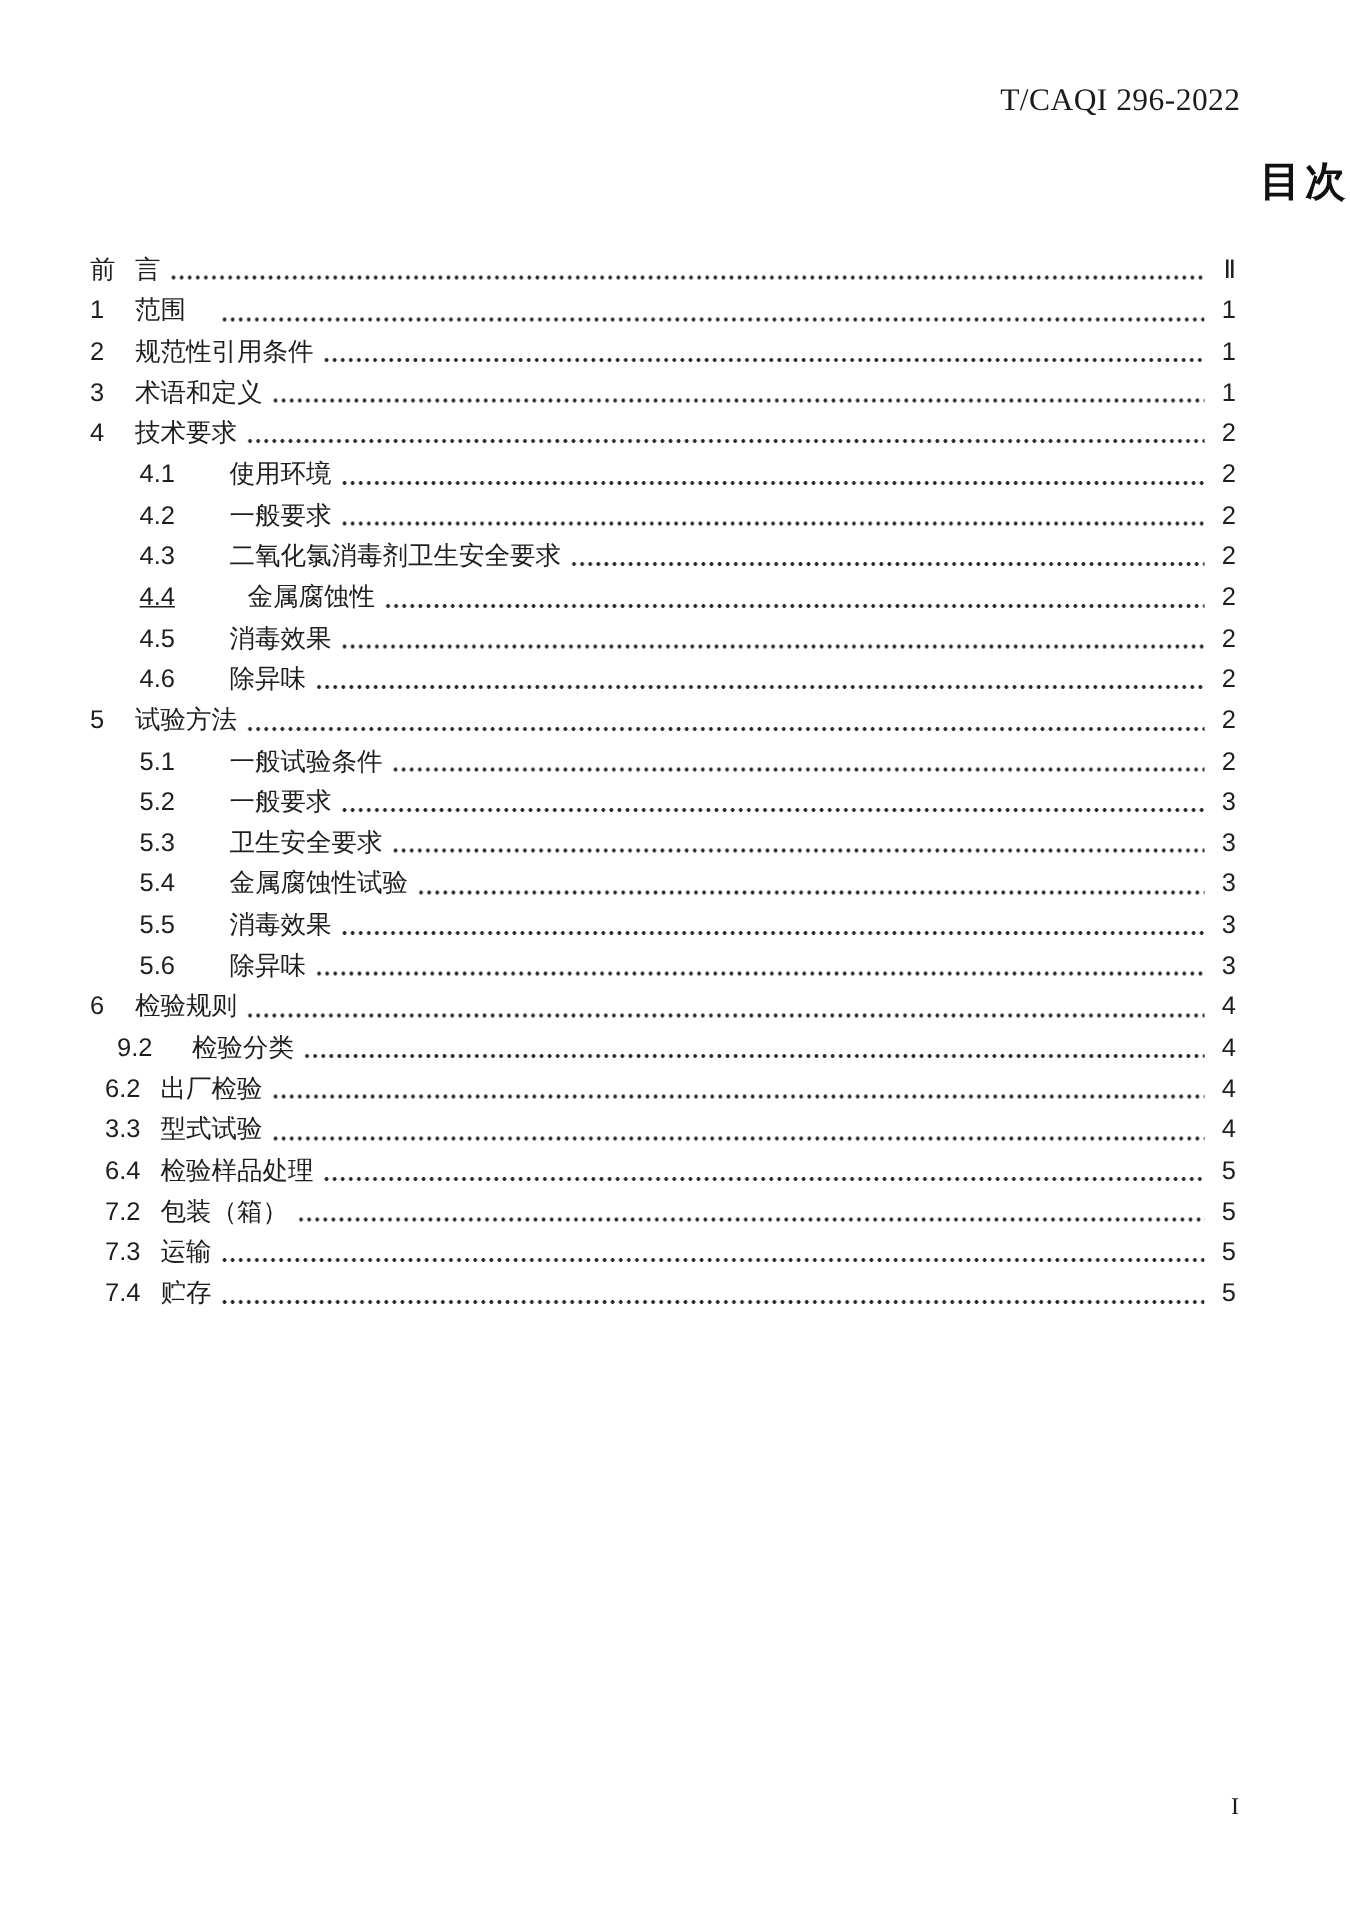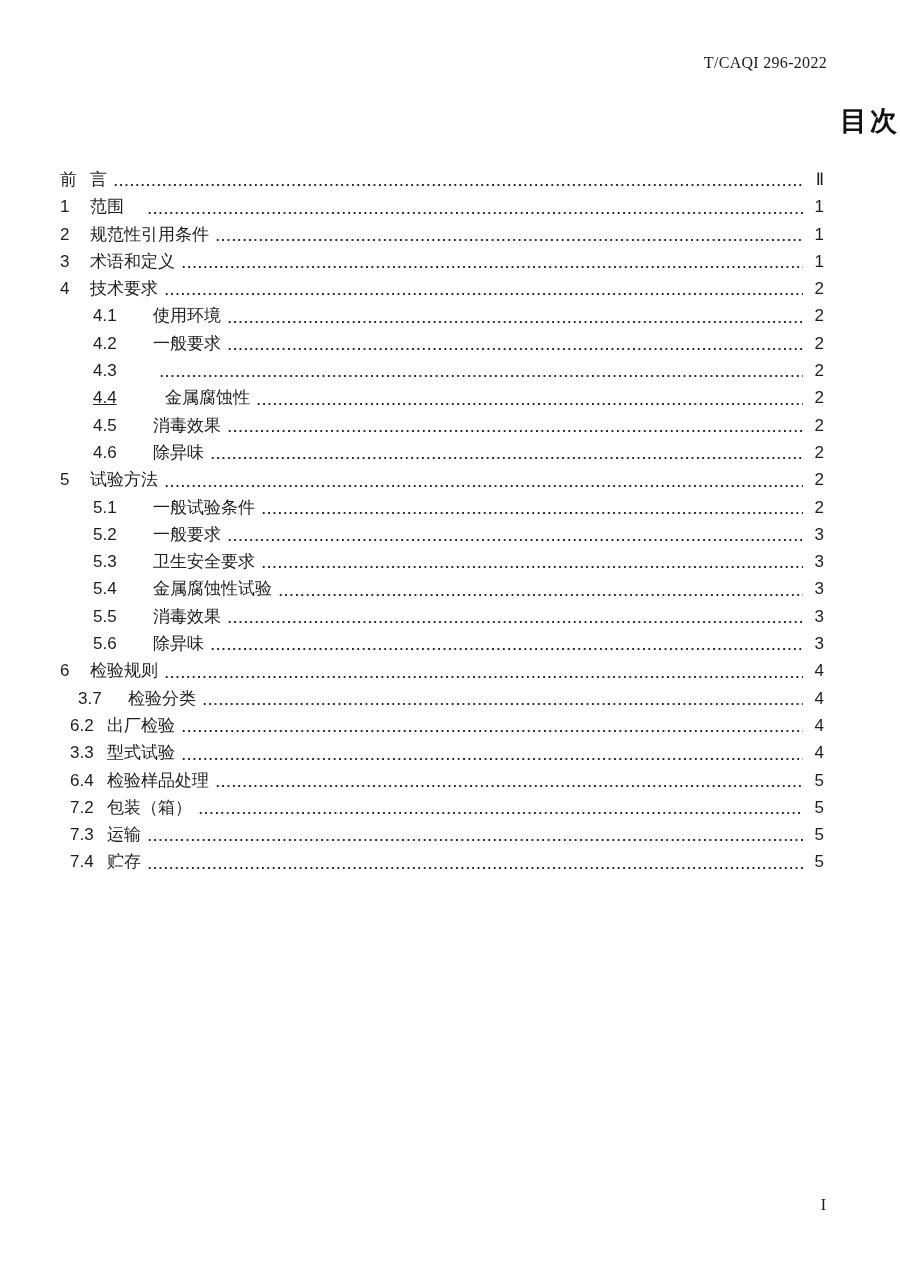--- a/index.html
+++ b/index.html
@@ -10,21 +10,21 @@
     background: #ffffff;
     color: #1e1e1e;
     font-family: "Liberation Sans", sans-serif;
     overflow: hidden;
   }
   .header {
     position: absolute;
     top: 54px;
     right: 73px;
     font-family: "Liberation Serif", serif;
-    font-size: 16px;
+    font-size: 21px;
     color: #1b1b1b;
     letter-spacing: 0.3px;
     text-align: right;
   }
   .doc-title {
     position: absolute;
     top: 103px;
     left: 0;
     right: 0;
     text-align: right;
@@ -92,33 +92,33 @@
   <div class="doc-title">目次</div>
 
   <div class="toc" id="toc">
       <div class="row lvl-chapter"><span class="num">前</span><span class="ttl">言</span><span class="leader"></span><span class="pg">Ⅱ</span></div>
       <div class="row lvl-chapter"><span class="num">1</span><span class="ttl">范围　</span><span class="leader"></span><span class="pg">1</span></div>
       <div class="row lvl-chapter"><span class="num">2</span><span class="ttl">规范性引用条件</span><span class="leader"></span><span class="pg">1</span></div>
       <div class="row lvl-chapter"><span class="num">3</span><span class="ttl">术语和定义</span><span class="leader"></span><span class="pg">1</span></div>
       <div class="row lvl-chapter"><span class="num">4</span><span class="ttl">技术要求</span><span class="leader"></span><span class="pg">2</span></div>
       <div class="row lvl-sub"><span class="num">4.1</span><span class="ttl">使用环境</span><span class="leader"></span><span class="pg">2</span></div>
       <div class="row lvl-sub"><span class="num">4.2</span><span class="ttl">一般要求</span><span class="leader"></span><span class="pg">2</span></div>
-      <div class="row lvl-sub"><span class="num">4.3</span><span class="leader"></span><span class="pg">2</span></div>
+      <div class="row lvl-sub"><span class="num">4.3</span><span class="ttl">二氧化氯消毒剂卫生安全要求</span><span class="leader"></span><span class="pg">2</span></div>
       <div class="row lvl-sub-wide"><span class="num">4.4</span><span class="ttl">金属腐蚀性</span><span class="leader"></span><span class="pg">2</span></div>
       <div class="row lvl-sub"><span class="num">4.5</span><span class="ttl">消毒效果</span><span class="leader"></span><span class="pg">2</span></div>
       <div class="row lvl-sub"><span class="num">4.6</span><span class="ttl">除异味</span><span class="leader"></span><span class="pg">2</span></div>
       <div class="row lvl-chapter"><span class="num">5</span><span class="ttl">试验方法</span><span class="leader"></span><span class="pg">2</span></div>
       <div class="row lvl-sub"><span class="num">5.1</span><span class="ttl">一般试验条件</span><span class="leader"></span><span class="pg">2</span></div>
       <div class="row lvl-sub"><span class="num">5.2</span><span class="ttl">一般要求</span><span class="leader"></span><span class="pg">3</span></div>
       <div class="row lvl-sub"><span class="num">5.3</span><span class="ttl">卫生安全要求</span><span class="leader"></span><span class="pg">3</span></div>
       <div class="row lvl-sub"><span class="num">5.4</span><span class="ttl">金属腐蚀性试验</span><span class="leader"></span><span class="pg">3</span></div>
       <div class="row lvl-sub"><span class="num">5.5</span><span class="ttl">消毒效果</span><span class="leader"></span><span class="pg">3</span></div>
       <div class="row lvl-sub"><span class="num">5.6</span><span class="ttl">除异味</span><span class="leader"></span><span class="pg">3</span></div>
       <div class="row lvl-chapter"><span class="num">6</span><span class="ttl">检验规则</span><span class="leader"></span><span class="pg">4</span></div>
-      <div class="row lvl-sub61"><span class="num">3.7</span><span class="ttl">检验分类</span><span class="leader"></span><span class="pg">4</span></div>
+      <div class="row lvl-sub61"><span class="num">9.2</span><span class="ttl">检验分类</span><span class="leader"></span><span class="pg">4</span></div>
       <div class="row lvl-sub2"><span class="num">6.2</span><span class="ttl">出厂检验</span><span class="leader"></span><span class="pg">4</span></div>
       <div class="row lvl-sub2"><span class="num">3.3</span><span class="ttl">型式试验</span><span class="leader"></span><span class="pg">4</span></div>
       <div class="row lvl-sub2"><span class="num">6.4</span><span class="ttl">检验样品处理</span><span class="leader"></span><span class="pg">5</span></div>
       <div class="row lvl-sub2"><span class="num">7.2</span><span class="ttl">包装（箱）</span><span class="leader"></span><span class="pg">5</span></div>
       <div class="row lvl-sub2"><span class="num">7.3</span><span class="ttl">运输</span><span class="leader"></span><span class="pg">5</span></div>
       <div class="row lvl-sub2"><span class="num">7.4</span><span class="ttl">贮存</span><span class="leader"></span><span class="pg">5</span></div>
     </div>
 
   <div class="footer">
     <span>I</span>

